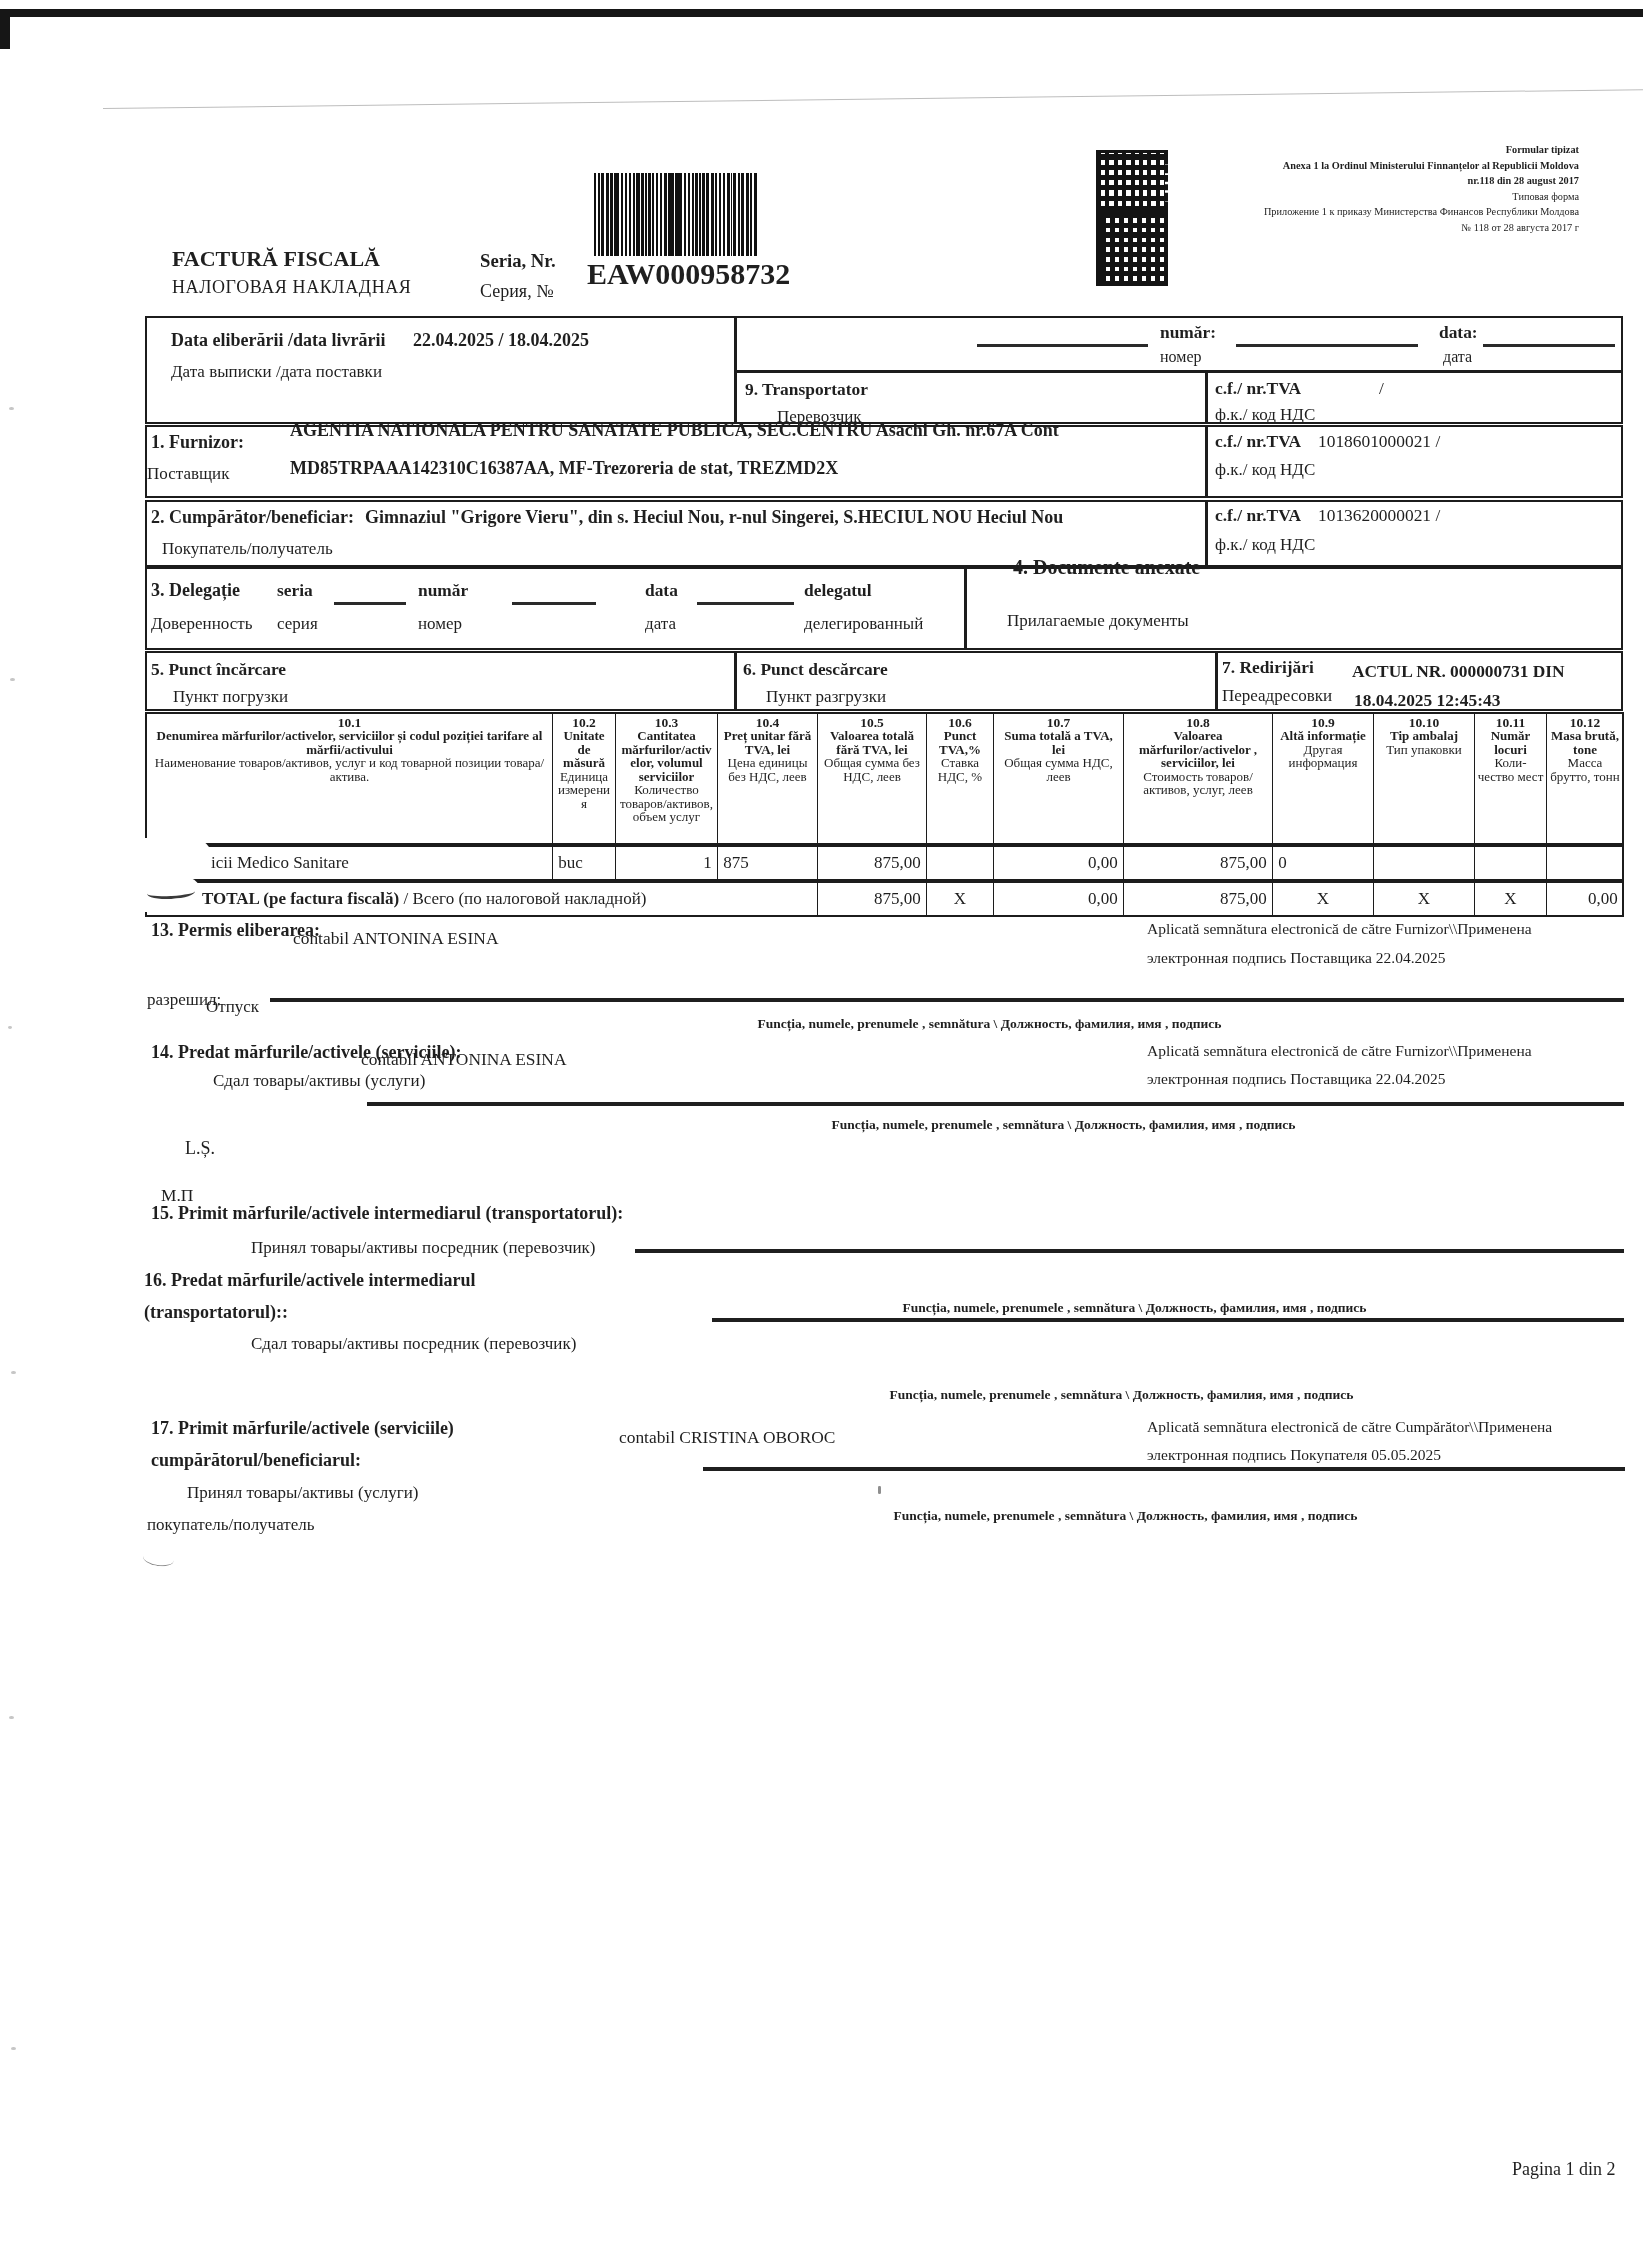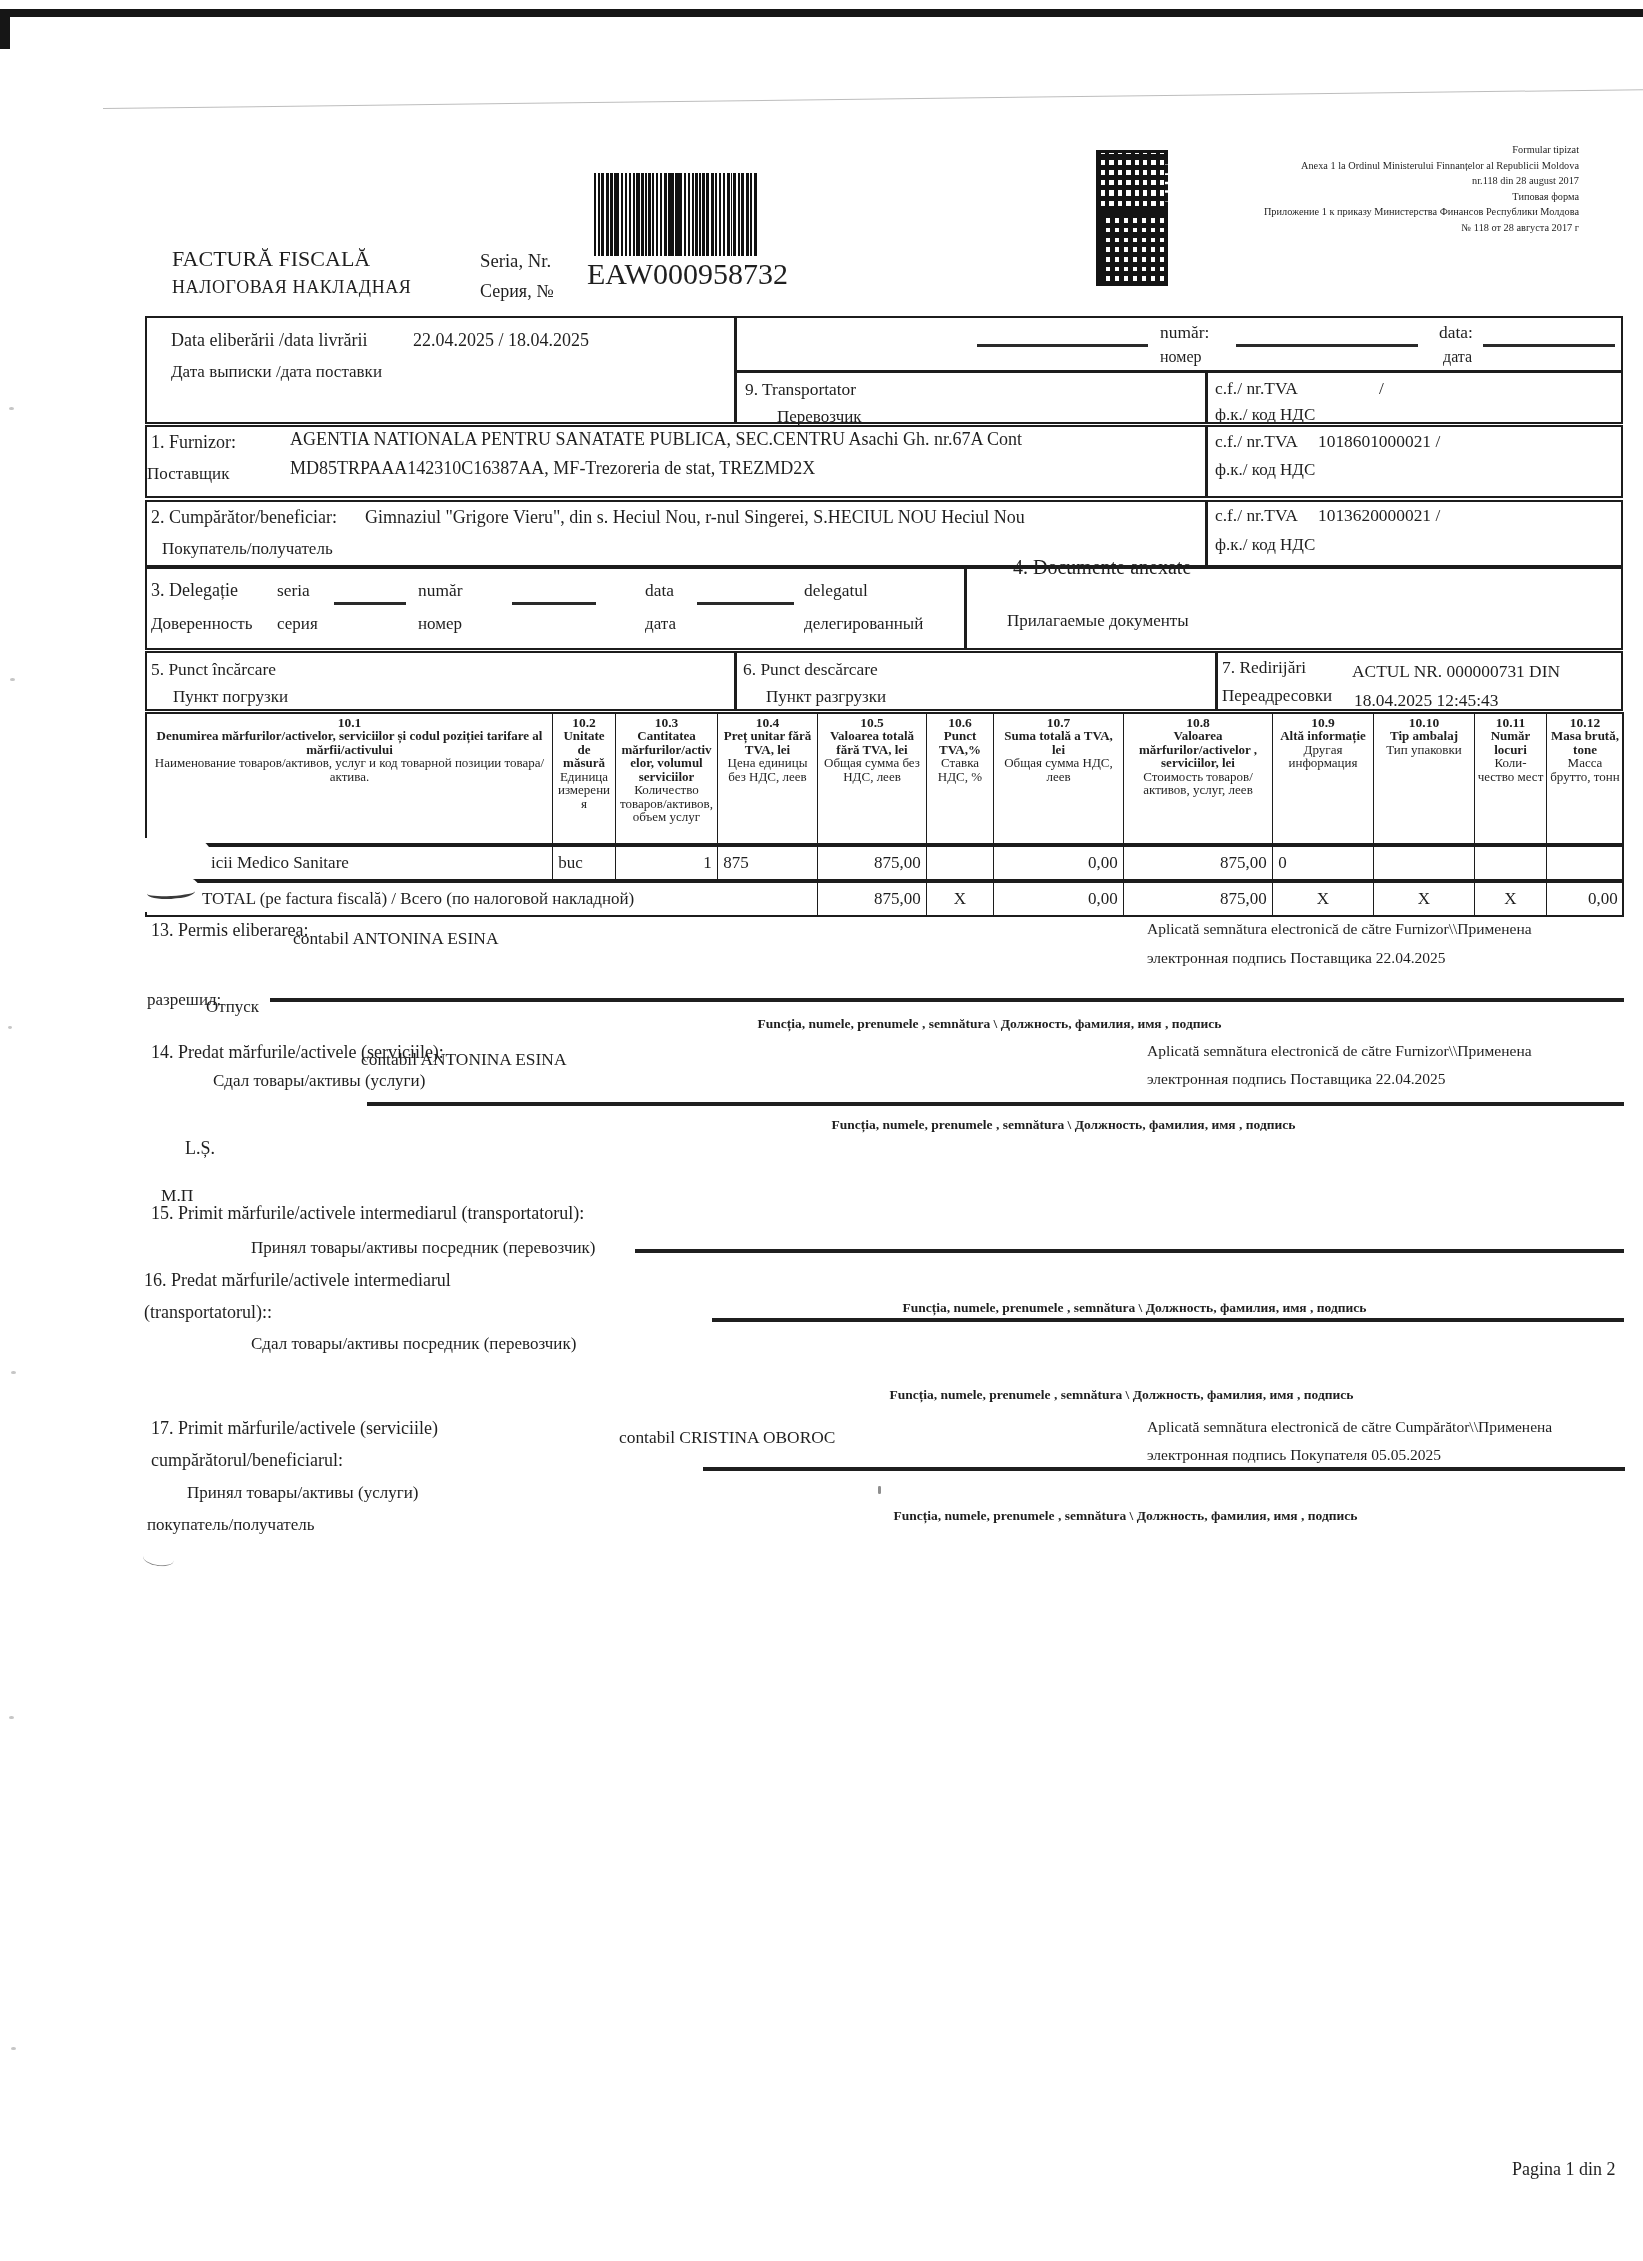--- a/index.html
+++ b/index.html
@@ -1,19 +1,19 @@
 <!DOCTYPE html>
 <html style="font-size:10.3px"><head>
 <meta charset="utf-8">
 <style>
   html,body{margin:0;padding:0;background:#ffffff;}
   #root{position:relative;width:1644px;height:2261px;background:#ffffff;overflow:hidden;
         font-family:"Liberation Serif","DejaVu Serif",serif;color:#1f1f1f;}
   .t{position:absolute;white-space:nowrap;font-family:"Liberation Serif","DejaVu Serif",serif;color:#1f1f1f;}
-  .b{font-weight:normal;}
+  .b{font-weight:bold;}
   .box{position:absolute;border:2.6px solid #1c1c1c;}
   .vl{position:absolute;width:2.6px;background:#1c1c1c;top:0;bottom:0;}
   .hl{position:absolute;height:2.6px;background:#1c1c1c;}
   .ul{position:absolute;height:2.6px;background:#2a2a2a;}
   .sig{position:absolute;height:3.9px;background:#1f1f1f;}
   .grid{position:absolute;display:grid;border:2.6px solid #1c1c1c;box-sizing:border-box;background:#fff;}
   .cell{border-left:1.9px solid #1c1c1c;overflow:hidden;box-sizing:border-box;}
   .cell:first-child{border-left:none;}
   .hcell{text-align:center;padding:1.9px 2.6px;font-size:13px;line-height:13.5px;overflow-wrap:anywhere;white-space:normal;}
   .hnum{font-weight:bold;display:block;font-size:13.5px;}
@@ -95,21 +95,21 @@
   <div class="t" style="left:1443px;top:348px;font-size:16px;">дата</div>
 
   <div class="t b" style="left:745px;top:379px;font-size:17.4px;">9. Transportator</div>
   <div class="t" style="left:777px;top:407px;font-size:17px;">Перевозчик</div>
   <div class="t b" style="left:1215px;top:378px;font-size:17.4px;">c.f./ nr.TVA</div>
   <div class="t" style="left:1379px;top:378px;font-size:17.4px;">/</div>
   <div class="t" style="left:1215px;top:405px;font-size:17px;">ф.к./ код НДС</div>
 
   <div class="t b" style="left:151px;top:432px;font-size:18px;">1. Furnizor:</div>
   <div class="t" style="left:147px;top:464px;font-size:17px;">Поставщик</div>
-  <div class="t b" style="left:290px;top:429px;font-size:18px;text-align:right;">AGENTIA NATIONALA PENTRU SANATATE PUBLICA, SEC.CENTRU Asachi Gh. nr.67A Cont</div>
+  <div class="t b" style="left:290px;top:420px;font-size:18px;text-align:right;">AGENTIA NATIONALA PENTRU SANATATE PUBLICA, SEC.CENTRU Asachi Gh. nr.67A Cont</div>
   <div class="t b" style="left:290px;top:458px;font-size:18px;">MD85TRPAAA142310C16387AA, MF-Trezoreria de stat, TREZMD2X</div>
   <div class="t b" style="left:1215px;top:431px;font-size:17.4px;">c.f./ nr.TVA</div>
   <div class="t" style="left:1318px;top:431px;font-size:17.4px;">1018601000021 /</div>
   <div class="t" style="left:1215px;top:460px;font-size:17px;">ф.к./ код НДС</div>
 
   <div class="t b" style="left:151px;top:507px;font-size:18px;">2. Cumpărător/beneficiar:</div>
   <div class="t b" style="left:365px;top:507px;font-size:18px;">Gimnaziul "Grigore Vieru", din s. Heciul Nou, r-nul Singerei, S.HECIUL NOU Heciul Nou</div>
   <div class="t" style="left:162px;top:539px;font-size:17px;">Покупатель/получатель</div>
   <div class="t b" style="left:1215px;top:505px;font-size:17.4px;">c.f./ nr.TVA</div>
   <div class="t" style="left:1318px;top:505px;font-size:17.4px;">1013620000021 /</div>

